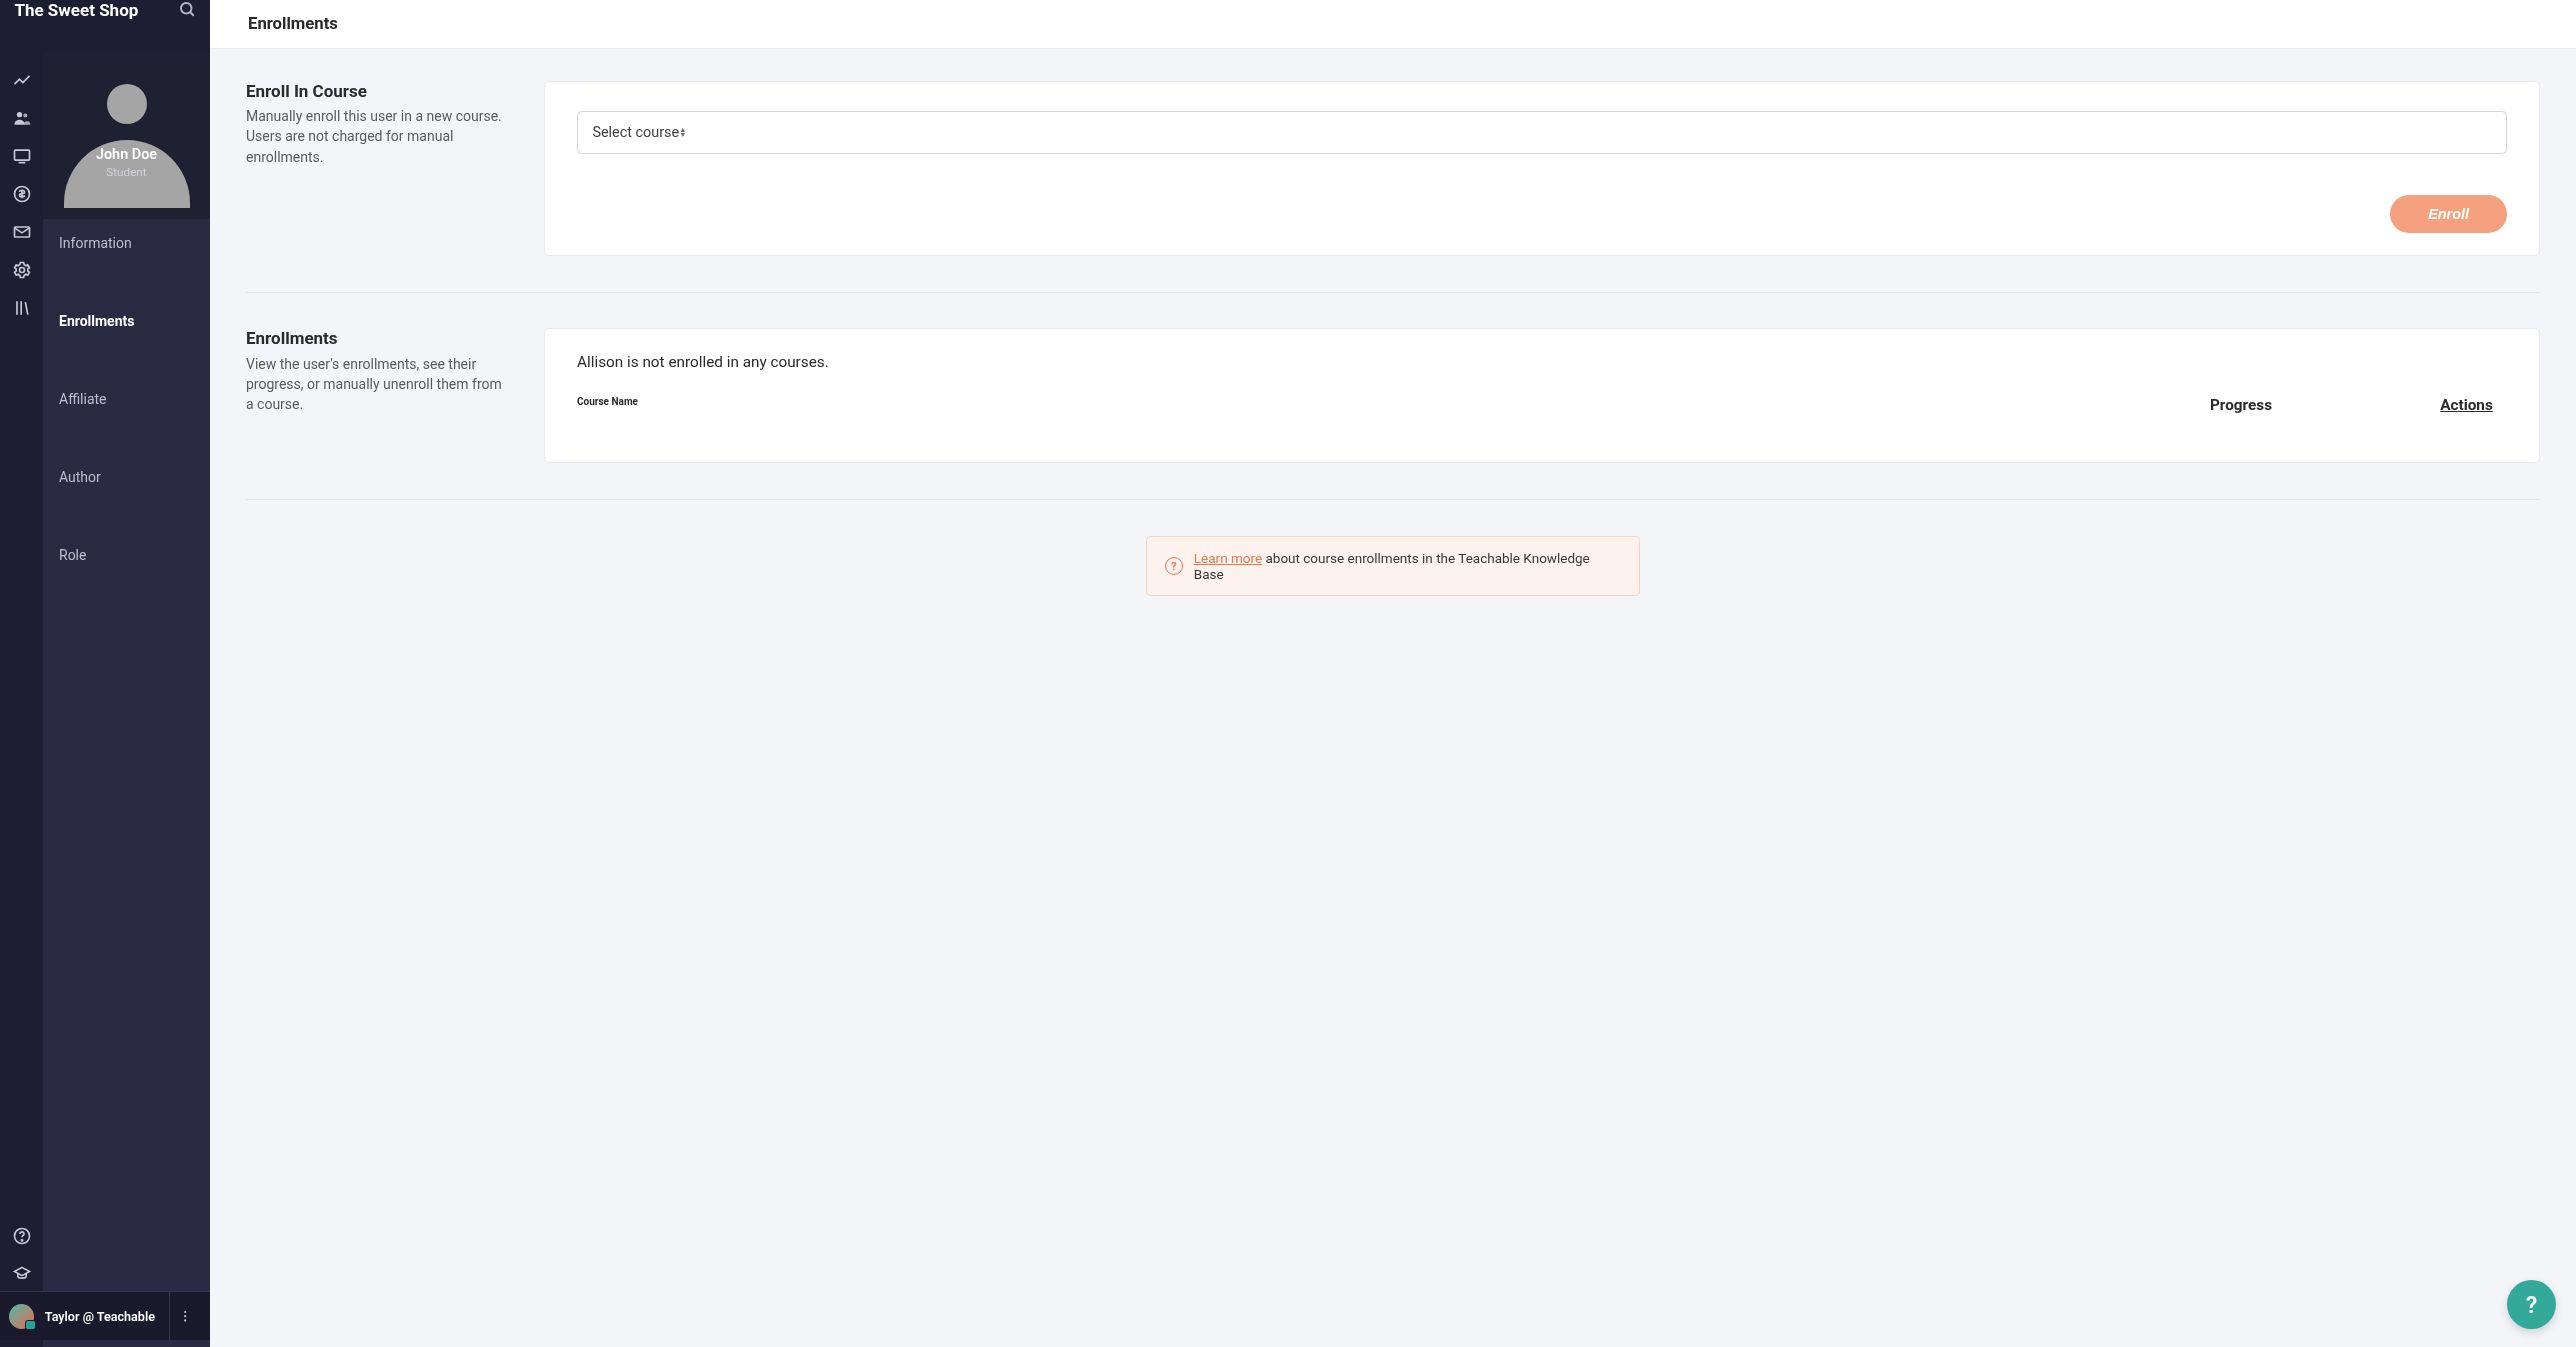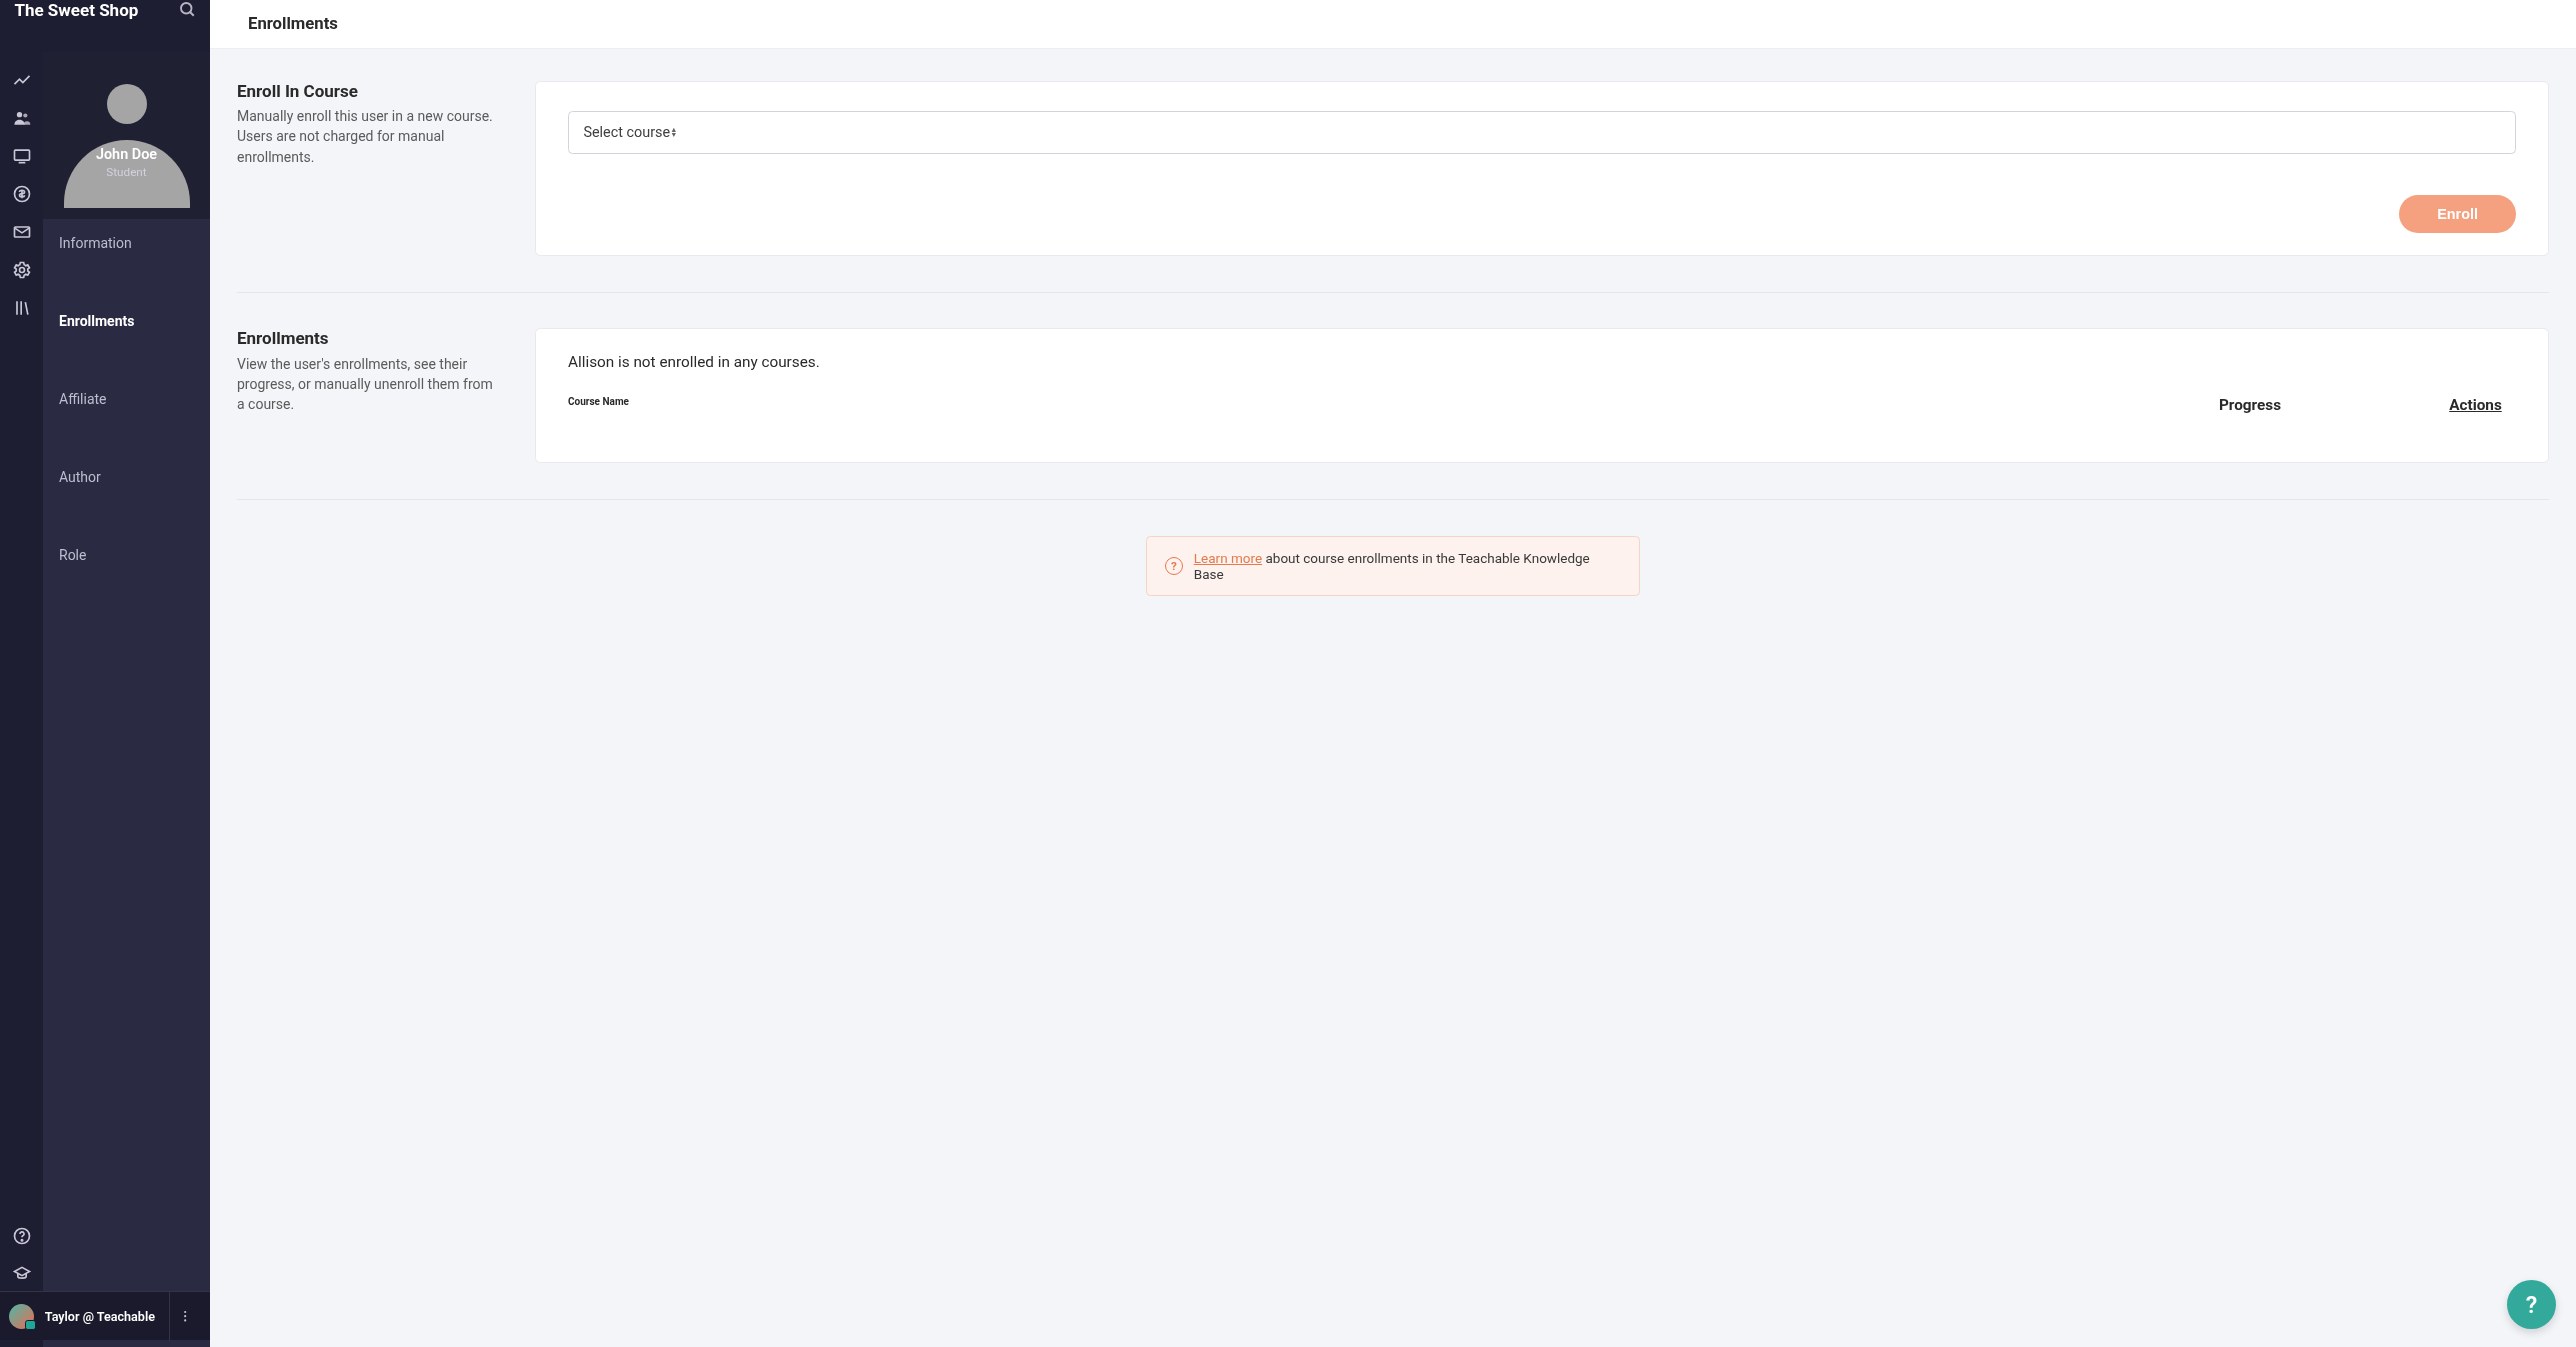--- a/index.html
+++ b/index.html
@@ -201,21 +201,21 @@
       background: #fff;
       padding: 14.4px 38px;
       border-bottom: 0.9px solid #eee;
     }
     .main-title {
       font-size: 16.7px;
       font-weight: 700;
       color: #2a2a2a;
     }
     .content {
-      padding: 32px 27px;
+      padding: 32px 36px;
     }
     .section {
       display: flex;
       gap: 32px;
       margin-bottom: 36px;
     }
     .section-left {
       width: 266px;
       flex-shrink: 0;
     }
@@ -268,20 +268,21 @@
     }
     .btn-enroll {
       background: #f5a07e;
       color: #fff;
       border: none;
       border-radius: 27px;
       padding: 10.8px 38px;
       font-size: 14.4px;
       font-weight: 600;
       cursor: pointer;
+      font-style: italic;
     }
     .divider {
       height: 0.9px;
       background: #e4e4ec;
       margin: 0 0 36px 0;
     }
     .empty-text {
       font-size: 15.3px;
       color: #2a2a2a;
       padding: 23.4px 32px 16px 32px;

